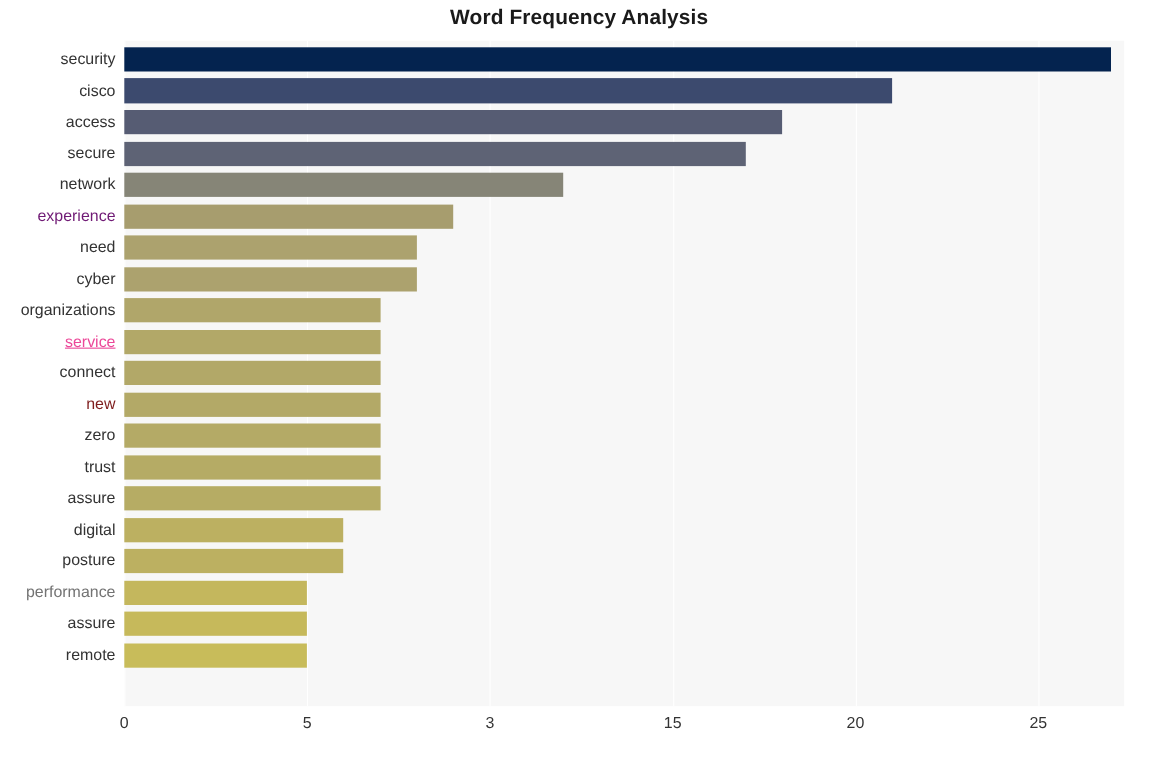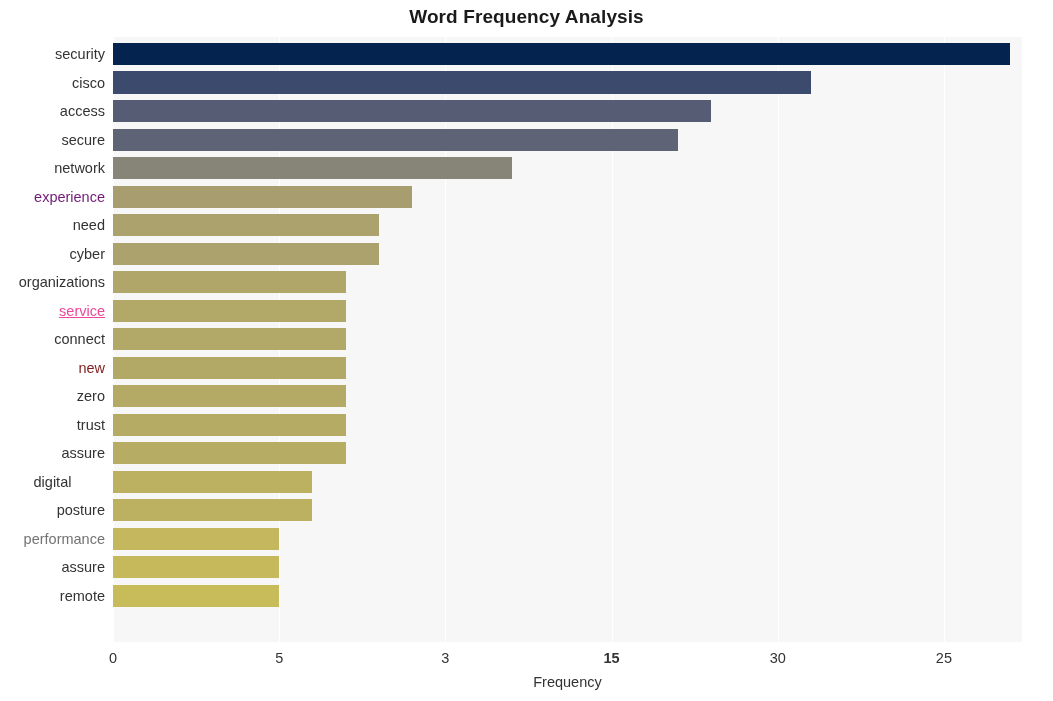--- a/index.html
+++ b/index.html
@@ -212,31 +212,30 @@
       <div class="ylabel" style="top: 152.661px; color: #701a75;">experience</div>
       <div class="ylabel" style="top: 181.172px; color: rgb(51, 51, 51);">need</div>
       <div class="ylabel" style="top: 209.682px; color: rgb(51, 51, 51);">cyber</div>
       <div class="ylabel" style="top: 238.193px; color: rgb(51, 51, 51);">organizations</div>
       <div class="ylabel" style="top: 266.704px; color: #ec4899; text-decoration: underline;">service</div>
       <div class="ylabel" style="top: 295.215px; color: rgb(51, 51, 51);">connect</div>
       <div class="ylabel" style="top: 323.726px; color: #7f1d1d;">new</div>
       <div class="ylabel" style="top: 352.237px; color: rgb(51, 51, 51);">zero</div>
       <div class="ylabel" style="top: 380.747px; color: rgb(51, 51, 51);">trust</div>
       <div class="ylabel" style="top: 409.258px; color: rgb(51, 51, 51);">assure</div>
-      <div class="ylabel" style="top: 437.769px; color: rgb(51, 51, 51); text-align: center;">digital</div>
+      <div class="ylabel" style="top: 437.769px; color: rgb(51, 51, 51);">digital</div>
       <div class="ylabel" style="top: 466.28px; color: rgb(51, 51, 51);">posture</div>
       <div class="ylabel" style="top: 494.791px; color: #737373;">performance</div>
       <div class="ylabel" style="top: 523.302px; color: rgb(51, 51, 51);">assure</div>
       <div class="ylabel" style="top: 551.812px; color: rgb(51, 51, 51);">remote</div>
     </div>
 
   <div id="xticks-layer">
       <div class="xtick" style="left: 0px; color: rgb(51, 51, 51);">0</div>
       <div class="xtick" style="left: 166.179px; color: rgb(51, 51, 51);">5</div>
       <div class="xtick" style="left: 332.358px; color: rgb(51, 51, 51);">3</div>
-      <div class="xtick" style="left: 498.537px; color: rgb(51, 51, 51); font-weight: bold;">15</div>
-      <div class="xtick" style="left: 664.717px; color: rgb(51, 51, 51);">30</div>
+      <div class="xtick" style="left: 498.537px; color: rgb(51, 51, 51);">15</div>
+      <div class="xtick" style="left: 664.717px; color: rgb(51, 51, 51);">20</div>
       <div class="xtick" style="left: 830.896px; color: rgb(51, 51, 51); text-align: center;">25</div>
     </div>
 
-  <div id="xaxis-label" style="color: rgb(51, 51, 51);">Frequency</div>
 
 </div>
 
 </body></html>

